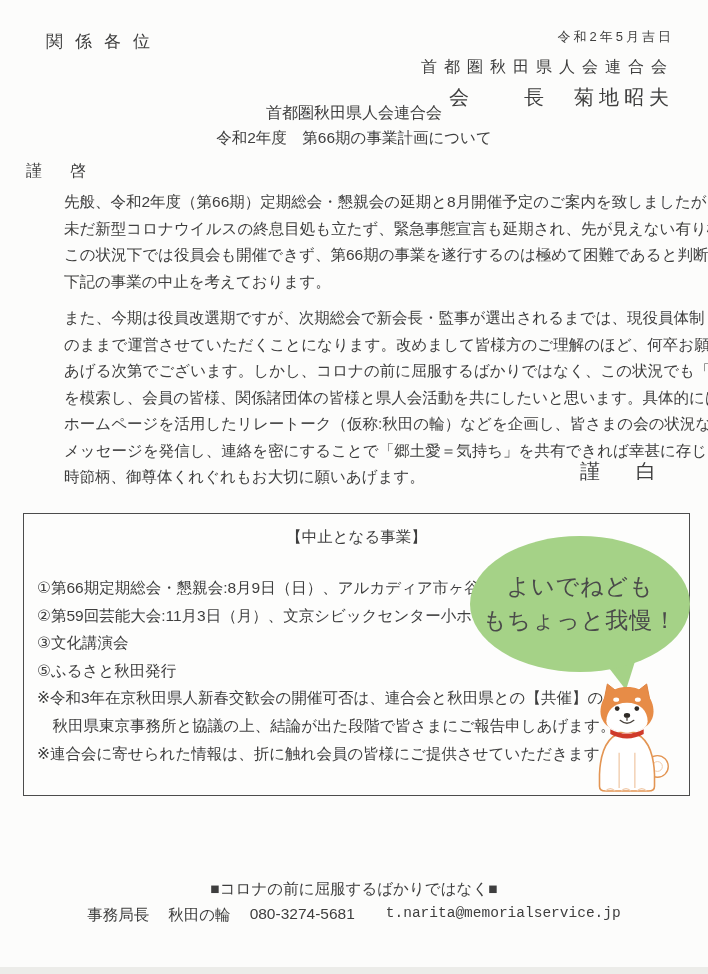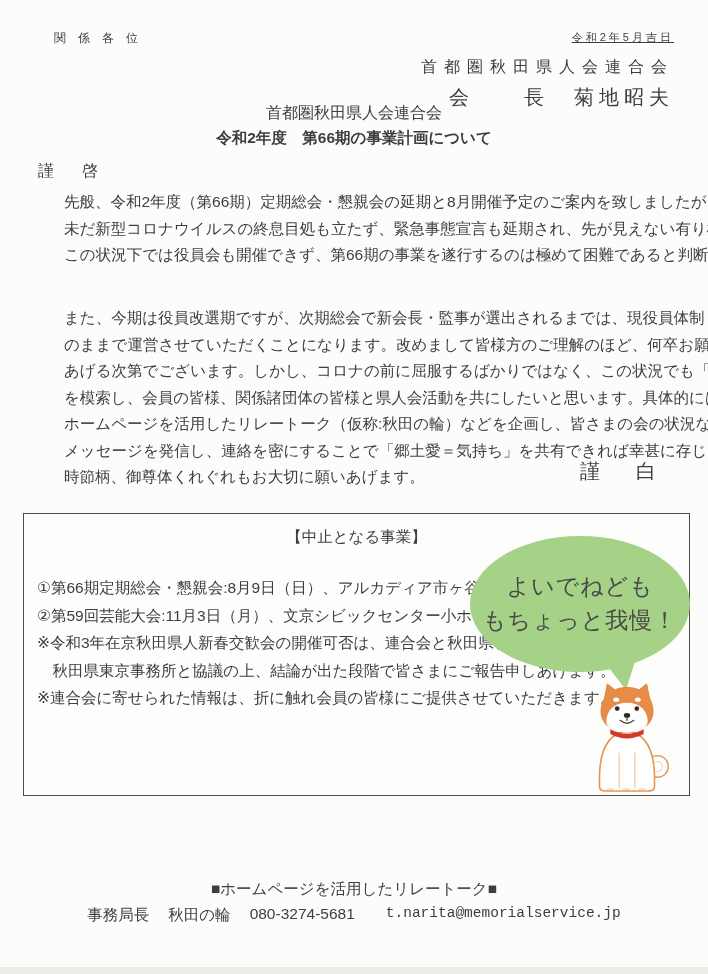--- a/index.html
+++ b/index.html
@@ -9,30 +9,30 @@
     font-family:"Liberation Sans","DejaVu Sans",sans-serif;
     color:#3e3e3e;
     position:relative;
     overflow:hidden;
     -webkit-font-smoothing:antialiased;
   }
   .abs{position:absolute;}
   .center{left:0;right:0;text-align:center;}
 
   
-  .addressee{left:54px;top:30px;font-size:12px;letter-spacing:12px;}
+  .addressee{left:46px;top:30px;font-size:17px;letter-spacing:12px;}
   .sender-block{right:34px;top:22px;text-align:right;line-height:30px;}
-  .sender-date{font-size:11px;letter-spacing:3px;text-decoration:underline;}
+  .sender-date{font-size:13px;letter-spacing:3px;}
   .sender-org{font-size:16px;letter-spacing:7px;}
   .sender-president{font-size:20px;letter-spacing:5px;}
 
   .title-org{top:103px;font-size:16px;}
-  .title-subject{top:128px;font-size:15.5px;font-weight:bold;}
+  .title-subject{top:128px;font-size:15.5px;}
 
-  .opening{left:38px;top:161px;font-size:16px;letter-spacing:6px;}
+  .opening{left:26px;top:161px;font-size:16px;letter-spacing:6px;}
   .closing{right:44px;top:458px;font-size:20px;letter-spacing:8px;}
 
   .para{left:64px;right:20px;}
   .para1{top:189px;}
   .para2{top:305px;}
   .para .line{line-height:26.5px;font-size:15.5px;white-space:nowrap;}
 
   
   .notice-box{
     left:23px;top:513px;width:665px;height:281px;
@@ -68,40 +68,43 @@
 
 <div class="abs center title-org">首都圏秋田県人会連合会</div>
 <div class="abs center title-subject">令和2年度　第66期の事業計画について</div>
 
 <div class="abs opening">謹　啓</div>
 
 <div class="abs para para1">
   <div class="line">先般、令和2年度（第66期）定期総会・懇親会の延期と8月開催予定のご案内を致しましたが、</div>
   <div class="line">未だ新型コロナウイルスの終息目処も立たず、緊急事態宣言も延期され、先が見えない有り様です。</div>
   <div class="line">この状況下では役員会も開催できず、第66期の事業を遂行するのは極めて困難であると判断し、</div>
+  <div class="line">下記の事業の中止を考えております。</div>
 </div>
 
 <div class="abs para para2">
   <div class="line">また、今期は役員改選期ですが、次期総会で新会長・監事が選出されるまでは、現役員体制（第65期）</div>
   <div class="line">のままで運営させていただくことになります。改めまして皆様方のご理解のほど、何卒お願い申し</div>
   <div class="line">あげる次第でございます。しかし、コロナの前に屈服するばかりではなく、この状況でも「できること」</div>
   <div class="line">を模索し、会員の皆様、関係諸団体の皆様と県人会活動を共にしたいと思います。具体的には、</div>
   <div class="line">ホームページを活用したリレートーク（仮称:秋田の輪）などを企画し、皆さまの会の状況など</div>
   <div class="line">メッセージを発信し、連絡を密にすることで「郷土愛＝気持ち」を共有できれば幸甚に存じます。</div>
   <div class="line">時節柄、御尊体くれぐれもお大切に願いあげます。</div>
 </div>
 
 <div class="abs closing">謹　白</div>
 
 <div class="abs notice-box">
   <div class="abs notice-title">【中止となる事業】</div>
 
   <div class="abs notice-lines">
     <div class="line">①第66期定期総会・懇親会:8月9日（日）、アルカディア市ヶ谷</div>
     <div class="line">②第59回芸能大会:11月3日（月）、文京シビックセンター小ホール</div>
+    <div class="line">③文化講演会</div>
+    <div class="line">⑤ふるさと秋田発行</div>
     <div class="line">※令和3年在京秋田県人新春交歓会の開催可否は、連合会と秋田県との【共催】の為、</div>
     <div class="line">　秋田県東京事務所と協議の上、結論が出た段階で皆さまにご報告申しあげます。</div>
     <div class="line">※連合会に寄せられた情報は、折に触れ会員の皆様にご提供させていただきます。</div>
   </div>
 
   <svg class="abs bubble-svg" width="236" height="158" viewBox="0 0 236 158">
     <path d="M138,125 L162,156 L174,118 Z" fill="#a5d287"></path>
     <ellipse cx="116" cy="70" rx="110" ry="68" fill="#a5d287"></ellipse>
     <text class="bubble-text" x="116" y="60" text-anchor="middle">よいでねども</text>
     <text class="bubble-text" x="116" y="94" text-anchor="middle">もちょっと我慢！</text>
@@ -131,21 +134,21 @@
     <ellipse cx="57" cy="18" rx="3" ry="2.2" fill="#ffffff"></ellipse>
 
     <circle cx="36" cy="27" r="2.4" fill="#2e2a26"></circle>
     <circle cx="56" cy="27" r="2.4" fill="#2e2a26"></circle>
 
     <ellipse cx="46" cy="34" rx="3.2" ry="2.4" fill="#2e2a26"></ellipse>
     <path d="M46,36 L46,39 M39,39 Q46,45 53,39" stroke="#4a453f" stroke-width="1.3" fill="none" stroke-linecap="round"></path>
   </svg>
 </div>
 
-<div class="abs center footer-inquiry">■ホームページを活用したリレートーク■</div>
+<div class="abs center footer-inquiry">■コロナの前に屈服するばかりではなく■</div>
 <div class="abs footer-contact">
   <span>事務局長</span>
   <span>秋田の輪</span>
   <span>080-3274-5681</span>
   <span class="email">t.narita@memorialservice.jp</span>
 </div>
 
 <div class="abs scan-edge"></div>
 
 </body></html>

